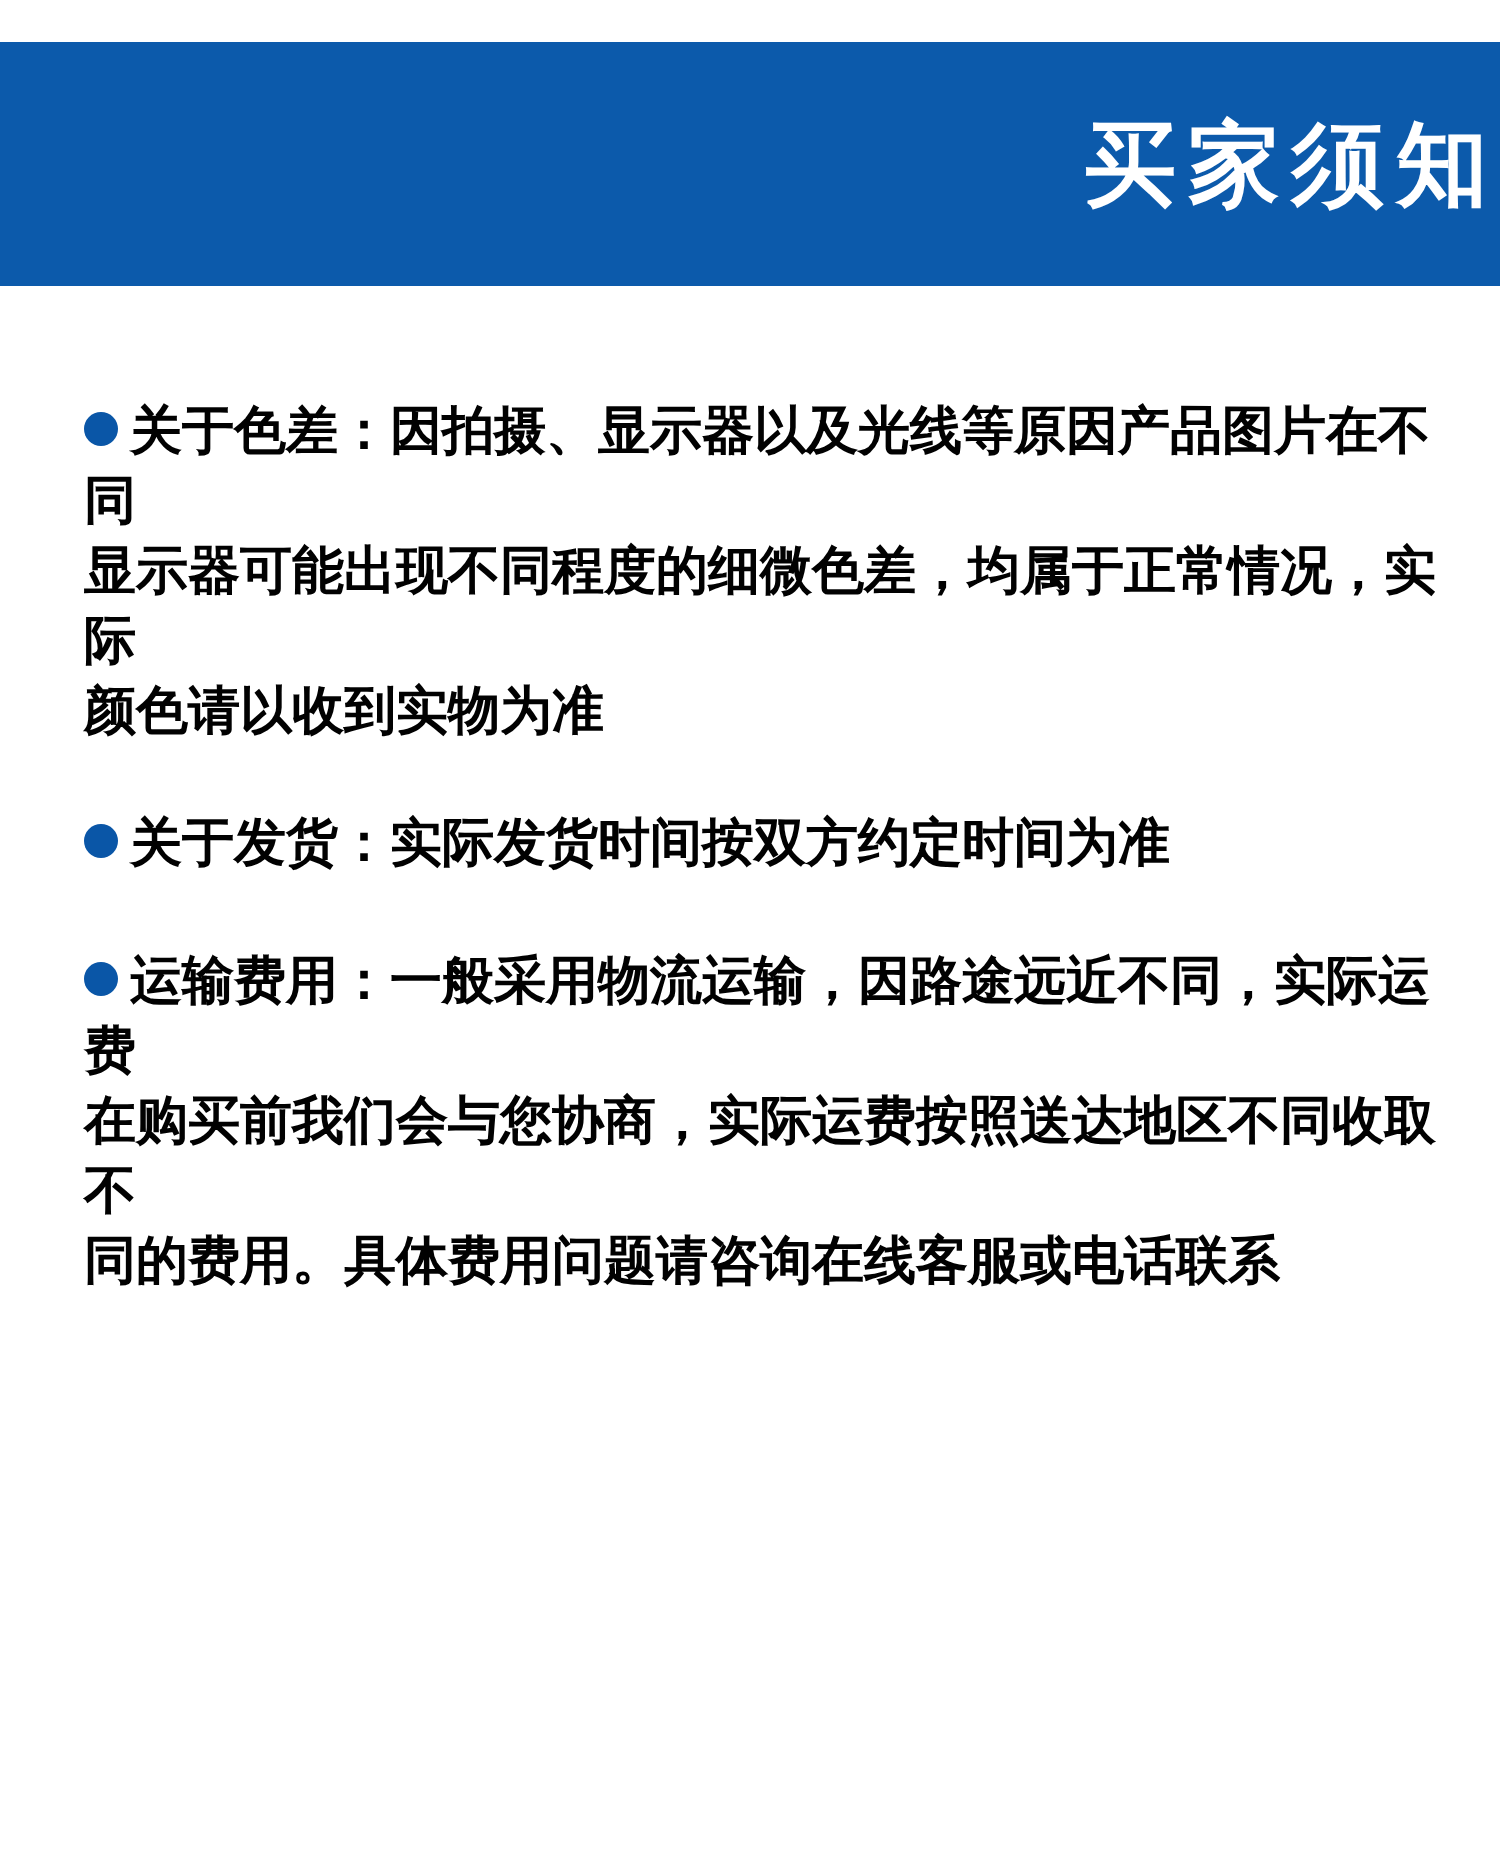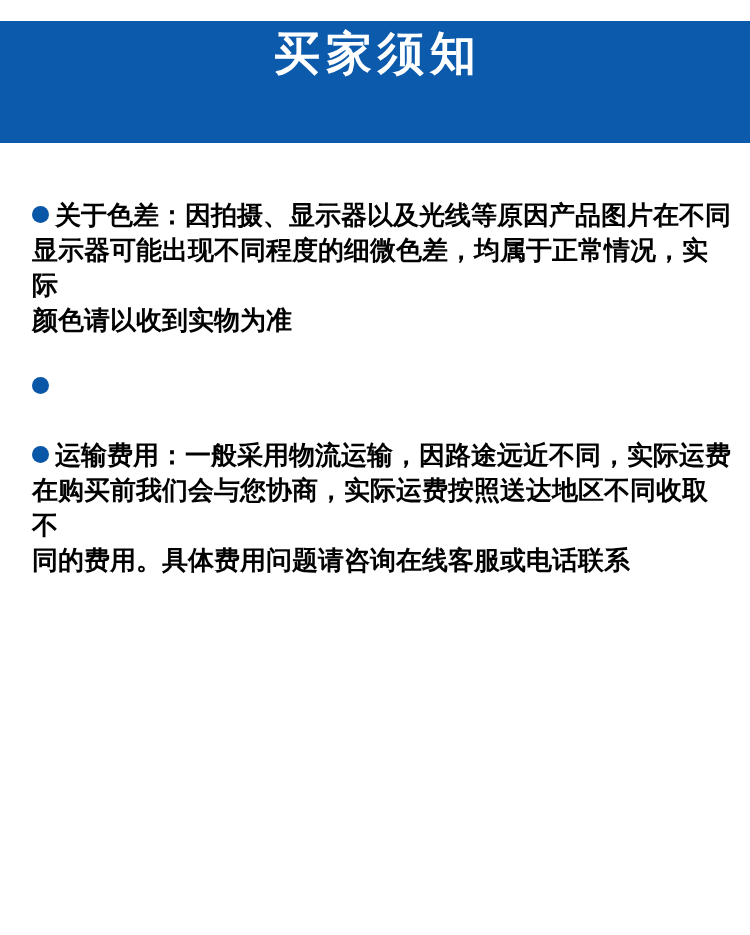--- a/index.html
+++ b/index.html
@@ -16,22 +16,22 @@
   .page{
     position:relative;
     width:750px;height:935px;
     background:var(--page-bg);
     overflow:hidden;
   }
   .top-strip{height:21px;background:var(--page-bg);}
   .banner{
     height:122px;
     background:var(--banner-bg);
-    display:flex;flex-direction:column;
-    align-items:center;justify-content:flex-start;
+    display:flex;
+    align-items:center;justify-content:flex-end;
   }
   .title{
     color:var(--banner-text);
     font-size:46px;
     font-weight:bold;
     letter-spacing:6px;
     text-indent:6px;
     line-height:64px;
     white-space:nowrap;
   }
@@ -50,21 +50,21 @@
     letter-spacing:1px;
     white-space:nowrap;
   }
   .content{
     padding:0 10px 0 25px;
     color:var(--body-text);
     font-weight:bold;
     font-size:26px;
     line-height:35px;
   }
-  .notice{margin:7px;}
+  .notice{margin:17px;}
   .notice-1{margin-top:55px;}
   .notice-2{margin-top:37px;}
   .notice-3{margin-top:31px;}
   .notice-4{margin-top:34px;}
   .notice-5{margin-top:53px;}
   .bullet{
     display:inline-block;
     width:17px;height:17px;
     border-radius:50%;
     background:var(--bullet);
@@ -88,21 +88,21 @@
     <h1 class="title">买家须知</h1>
   </header>
 
   <main class="content">
     <p class="notice notice-1">
       <span class="bullet"></span><span class="ntext">关于色差：因拍摄、显示器以及光线等原因产品图片在不同
 显示器可能出现不同程度的细微色差，均属于正常情况，实际
 颜色请以收到实物为准</span><span class="nsuffix"></span>
     </p>
     <p class="notice notice-3">
-      <span class="bullet"></span><span class="nsuffix"></span>
+      <span class="bullet"></span><span class="ntext">关于发货：实际发货时间按双方约定时间为准</span><span class="nsuffix"></span>
     </p>
     <p class="notice notice-4">
       <span class="bullet"></span><span class="ntext">运输费用：一般采用物流运输，因路途远近不同，实际运费
 在购买前我们会与您协商，实际运费按照送达地区不同收取不
 同的费用。具体费用问题请咨询在线客服或电话联系</span><span class="nsuffix"></span>
     </p>
   </main>
 </div>
 
 </body></html>

